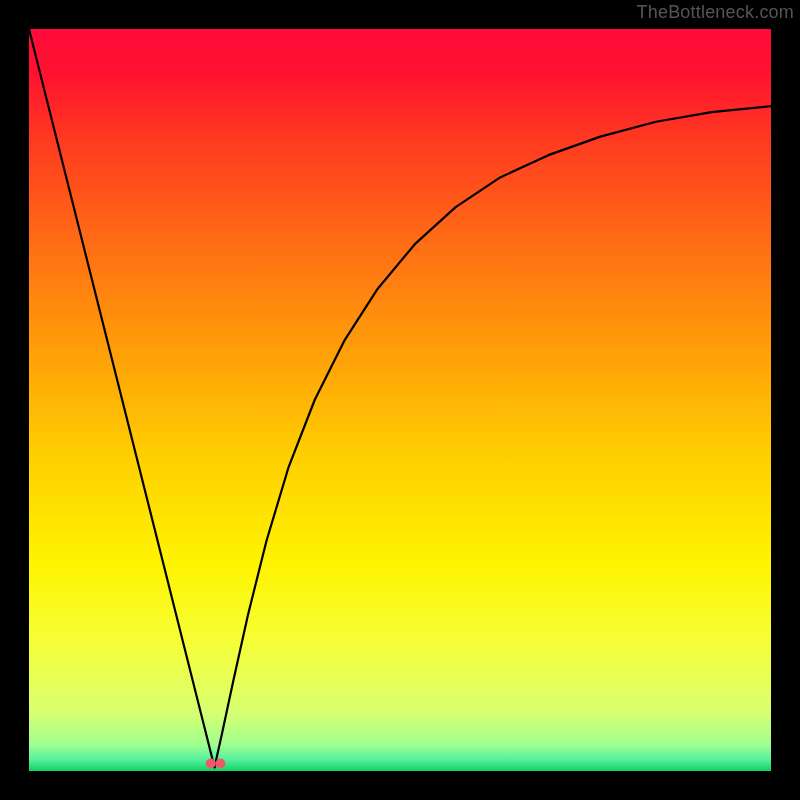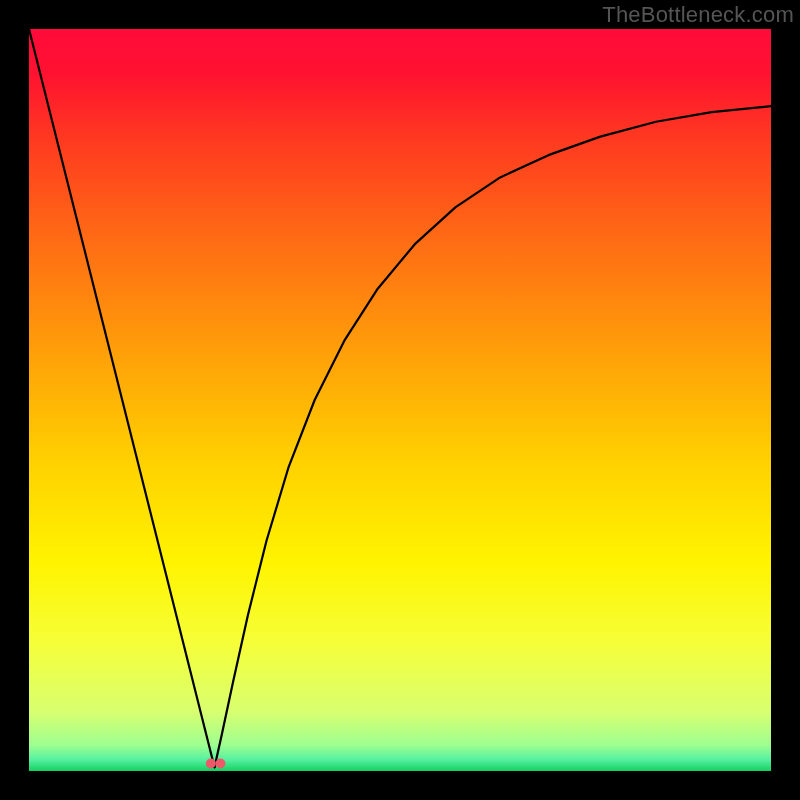--- a/index.html
+++ b/index.html
@@ -24,21 +24,21 @@
     left: 0;
     top: 0;
     width: 742px;
     height: 742px;
   }
   .watermark {
     position: absolute;
     top: 2px;
     right: 6px;
     color: #555;
-    font-size: 22px;
+    font-size: 18px;
     font-weight: 500;
     letter-spacing: 0.2px;
     pointer-events: none;
   }
 </style>
 </head>
 <body>
 
 <div class="frame">
   <svg class="plot-area" viewBox="0 0 742 742" preserveAspectRatio="none">

